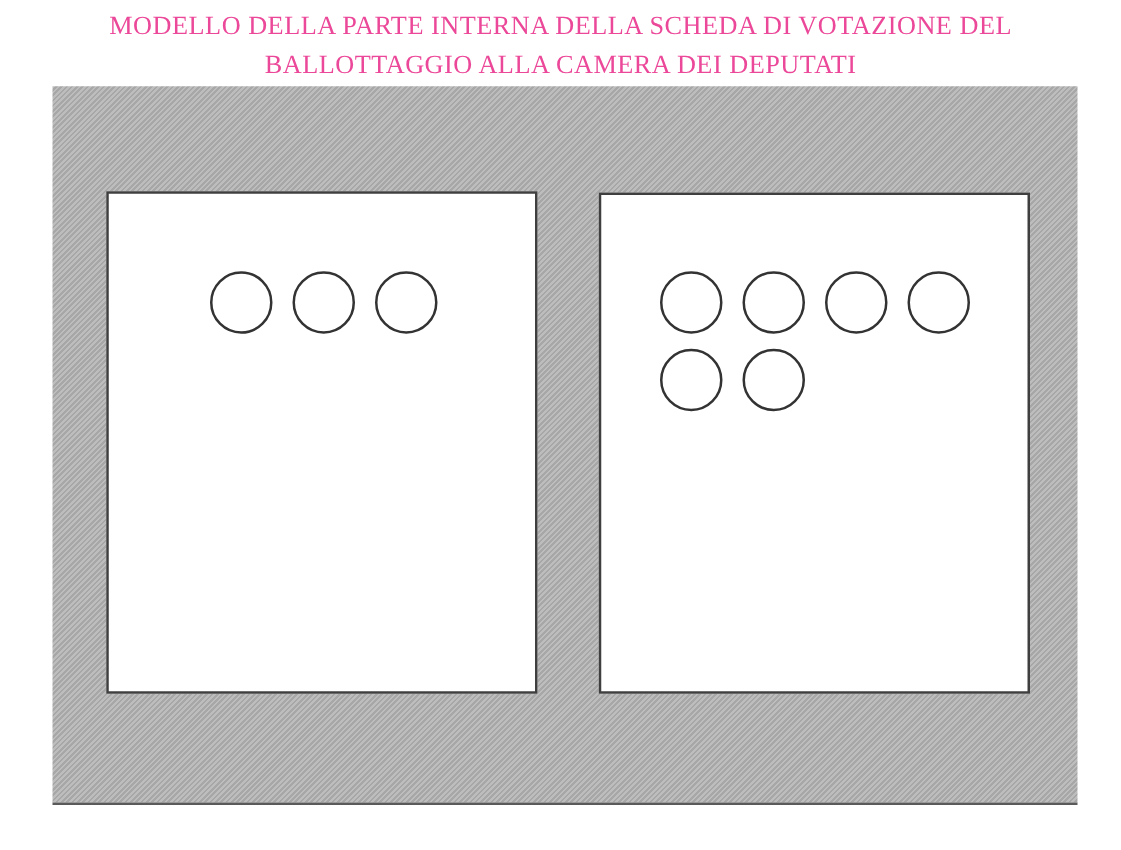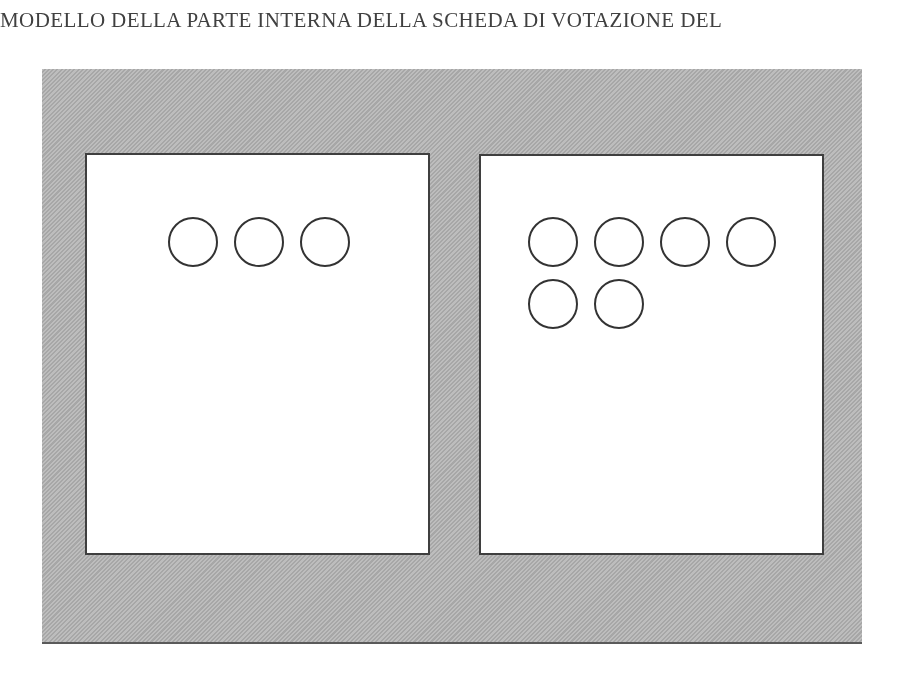--- a/index.html
+++ b/index.html
@@ -14,21 +14,22 @@
     overflow: hidden;
     font-family: "Liberation Serif", serif;
   }
 
   
   .page-title {
     position: absolute;
     top: 5px;
     left: 0;
     width: 897px;
-    color: #404040;
+    text-align: center;
+    color: #ec4899;
     font-size: 21px;
     line-height: 31px;
     letter-spacing: 0.4px;
     font-weight: normal;
   }
 
   
   .hatch-area {
     position: absolute;
     left: 42px;
@@ -80,20 +81,21 @@
     border: 2px solid #333333;
     border-radius: 50%;
     background: #ffffff;
   }
 </style>
 </head>
 <body>
 
 <div class="page-title">
   <div>MODELLO DELLA PARTE INTERNA DELLA SCHEDA DI VOTAZIONE DEL</div>
+  <div>BALLOTTAGGIO ALLA CAMERA DEI DEPUTATI</div>
 </div>
 
 <div class="hatch-area">
   <div class="ballot-panel left">
       <div class="circle-row">
         <div class="vote-circle"></div>
         <div class="vote-circle"></div>
         <div class="vote-circle"></div>
       </div>
     </div>

